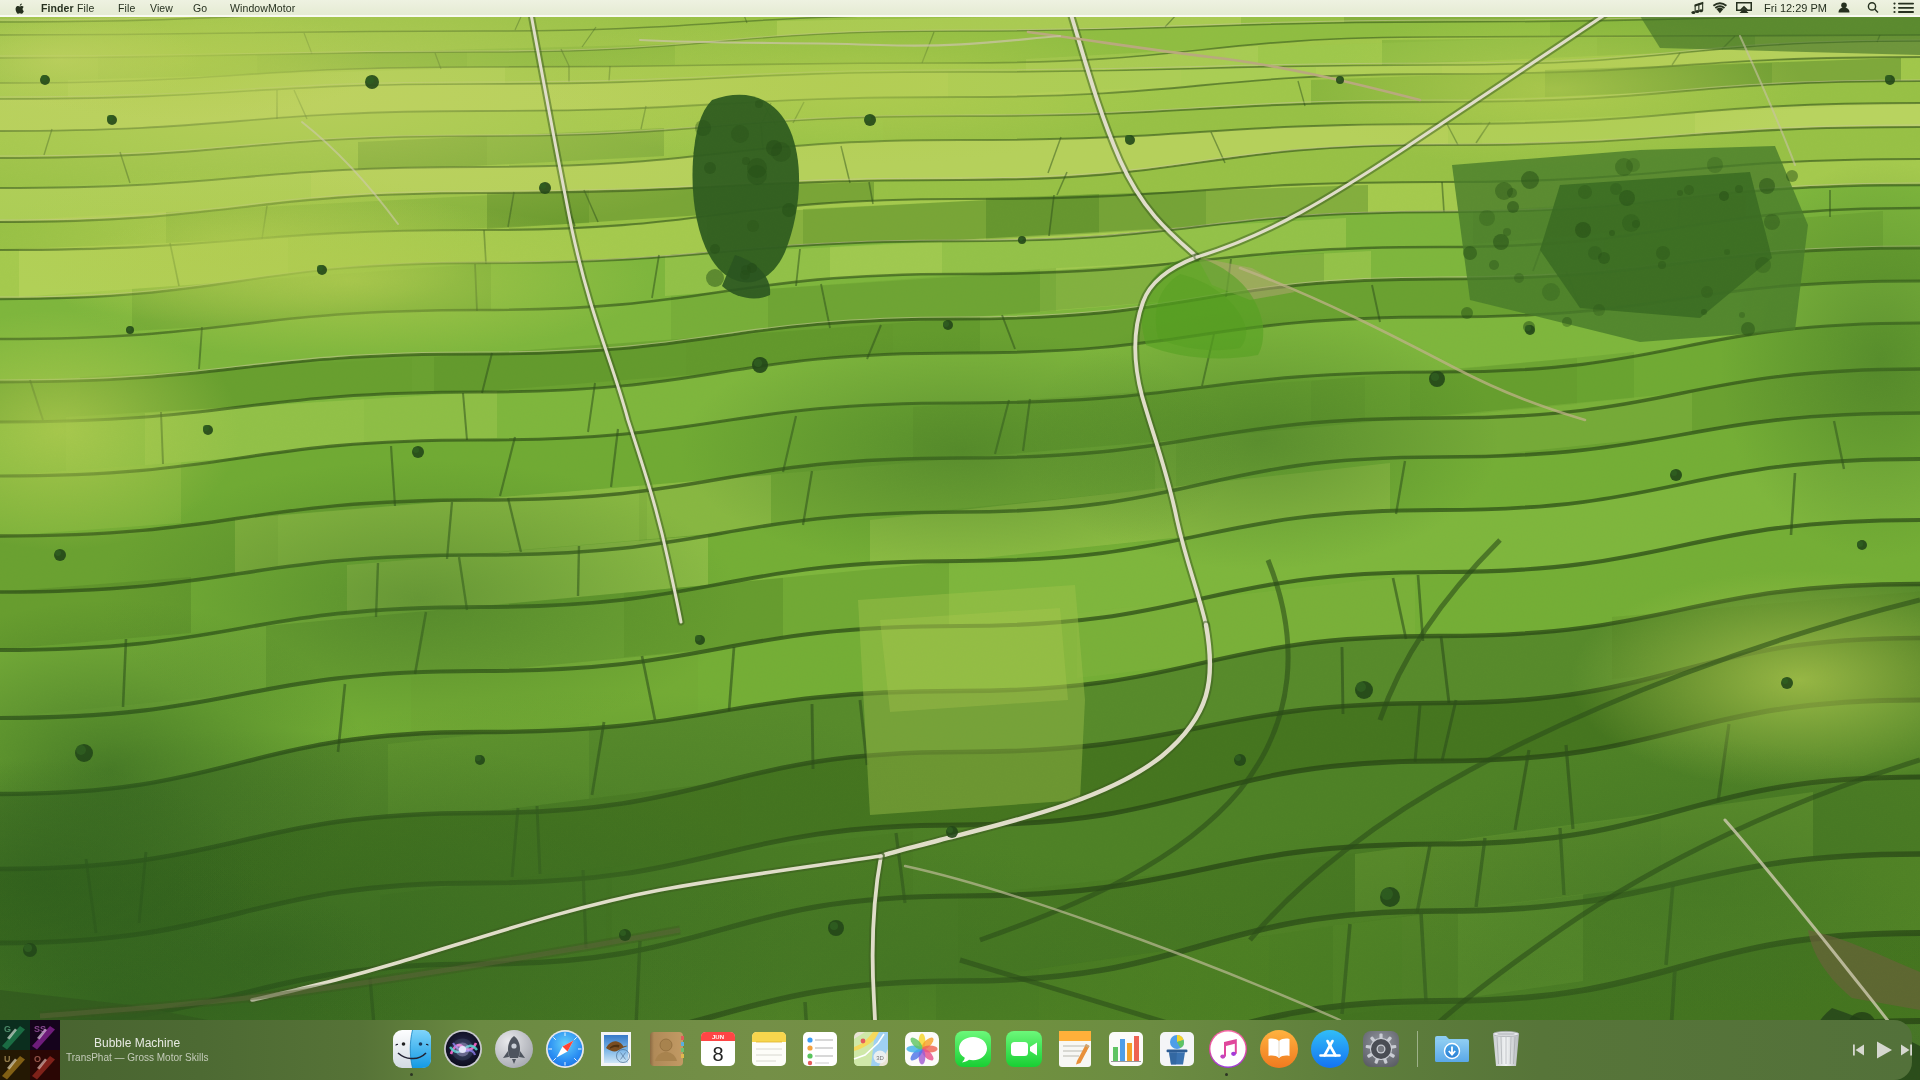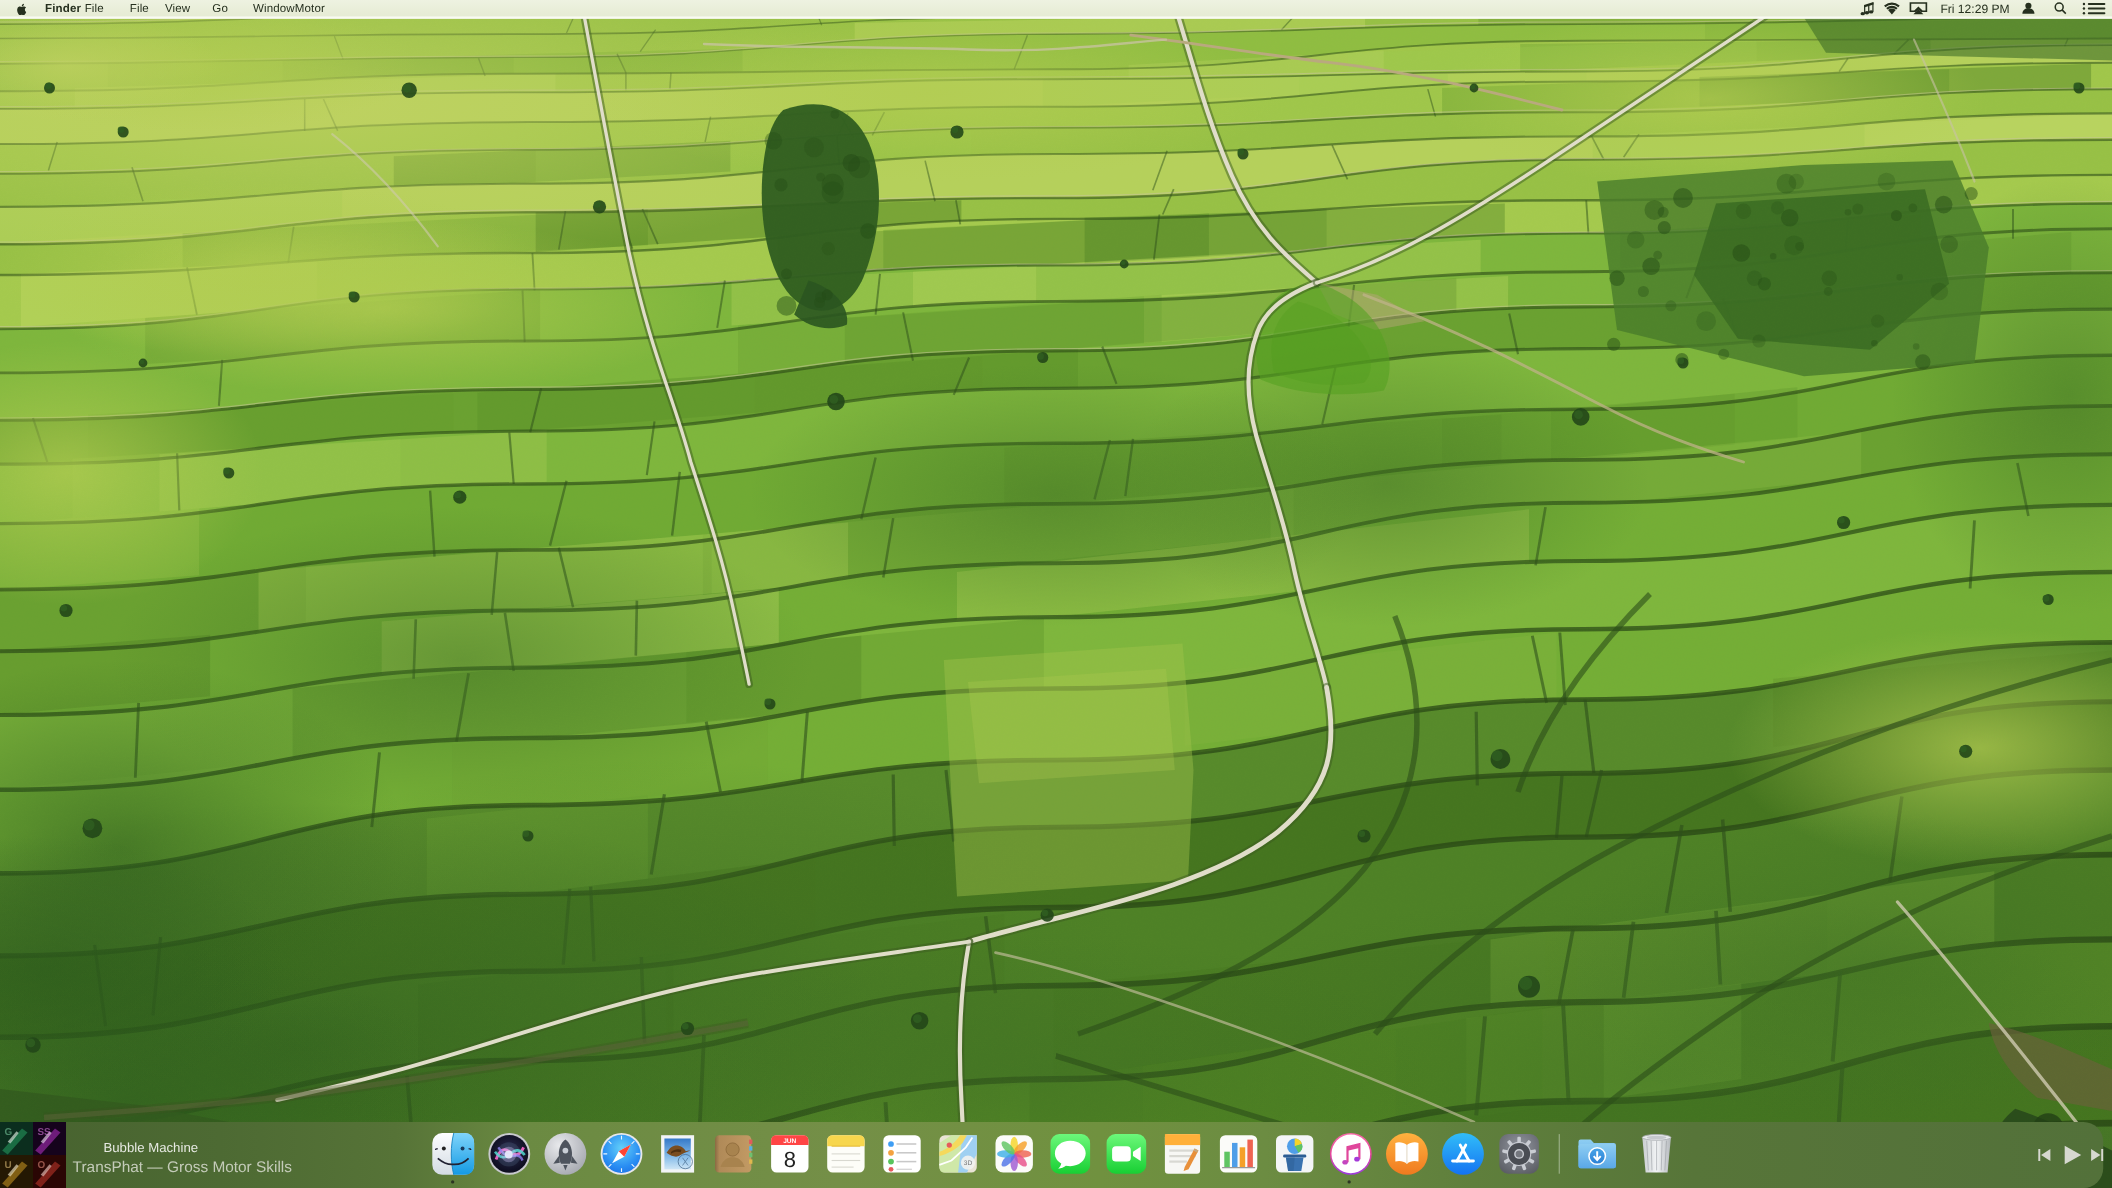--- a/index.html
+++ b/index.html
@@ -2,21 +2,21 @@
 <html><head><meta charset="utf-8"><title>Desktop</title>
 <style>
 html,body{margin:0;padding:0;width:1920px;height:1080px;overflow:hidden;background:#6fa838;font-family:"Liberation Sans",sans-serif;}
 #wall{position:absolute;left:0;top:0;width:1920px;height:1080px;}
 #menubar{position:absolute;left:0;top:0;width:1920px;height:15px;background:linear-gradient(#eef2e1,#e5ebd3);border-bottom:2px solid rgba(250,252,244,0.85);}
 .mi{position:absolute;top:2px;font-size:10.5px;color:#26301f;letter-spacing:0.1px;}
 .mi.b{font-weight:bold;}
 #dock{position:absolute;left:0;top:1020px;width:1912px;height:60px;border-radius:0 18px 18px 0;
 background:linear-gradient(90deg,#47622f 0px,#4d6a33 200px,#567337 360px,#6b8a42 480px,#748f47 760px,#70913f 1000px,#6c8c42 1150px,#5f7f3c 1340px,#577539 1540px,#53713a 1912px);}
 #song1{position:absolute;left:58px;top:1036px;font-size:12px;color:#e7eae3;margin-left:36px;}
-#song2{position:absolute;left:66px;top:1051.5px;font-size:14px;color:#c4cbb9;}
+#song2{position:absolute;left:66px;top:1051.5px;font-size:10px;color:#c4cbb9;}
 .dot{position:absolute;top:1073px;width:3px;height:3px;border-radius:50%;background:#2c3523;}
 </style></head>
 <body>
 <div id="wall"><svg width="1920" height="1080" viewBox="0 0 1920 1080">
 <defs>
 <linearGradient id="base" x1="0" y1="0" x2="0" y2="1">
  <stop offset="0" stop-color="#9cc24a"></stop>
  <stop offset="0.16" stop-color="#85b83e"></stop>
  <stop offset="0.42" stop-color="#69a232"></stop>
  <stop offset="0.72" stop-color="#52852a"></stop>

